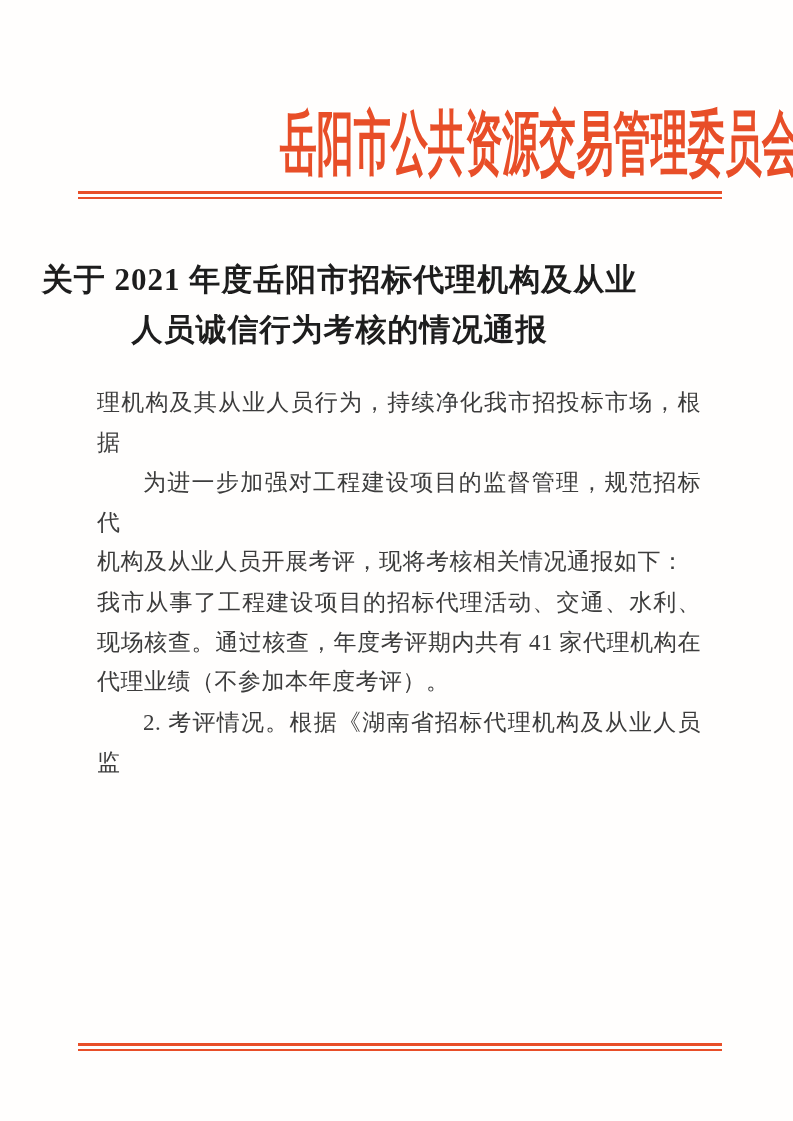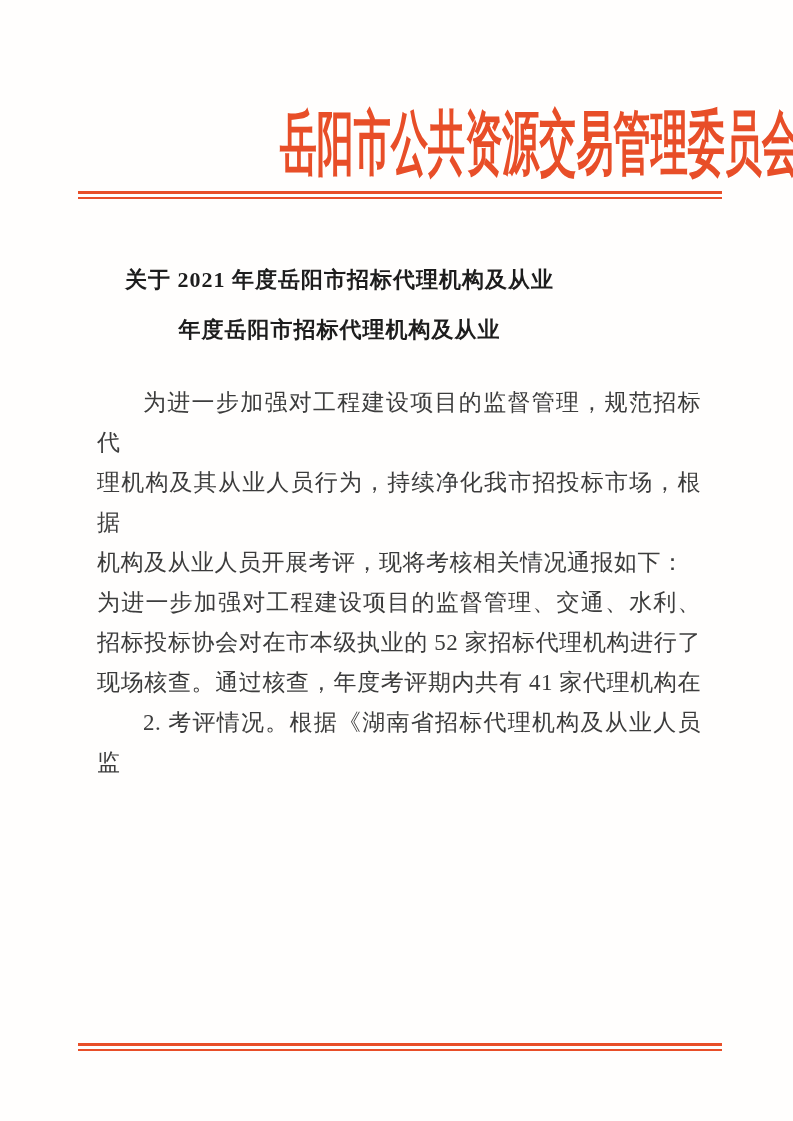--- a/index.html
+++ b/index.html
@@ -47,21 +47,21 @@
   .rule-top    { top: 191px; }
   .rule-bottom { top: 1043px; }
   
   .doc-title {
     position: absolute;
     top: 255px;
     left: 0;
     width: 679px;
     margin: 0;
     text-align: center;
-    font-size: 22px;
+    font-size: 31px;
     line-height: 50px;
     font-weight: bold;
     color: #1d1d1d;
     letter-spacing: 1px;
   }
   .title-line { display: block; }
   
   .doc-body {
     position: absolute;
     top: 383px;
@@ -70,43 +70,43 @@
     font-size: 23px;
     line-height: 40px;
     color: #3c3c3c;
     letter-spacing: 0.5px;
   }
   .doc-body .line {
     text-align: justify;
     text-align-last: justify;
   }
   .doc-body .line.para-first { text-indent: 2em; }
-  .doc-body .line.para-last  { text-align-last: left; }
+  .doc-body .line.para-last  { text-align-last: left; font-family: Liberation Mono, monospace; }
 </style>
 </head>
 <body>
 
 <div class="page">
 
   <div class="letterhead">
     <span class="letterhead-text">岳阳市公共资源交易管理委员会办公室</span>
   </div>
 
   <div class="rule rule-top"></div>
 
   <h1 class="doc-title">
     <span class="title-line">关于 2021 年度岳阳市招标代理机构及从业</span>
-    <span class="title-line">年度岳阳市招标代理机构及从业</span>
+    <span class="title-line">人员诚信行为考核的情况通报</span>
   </h1>
 
   <div class="doc-body">
+      <div class="line">理机构及其从业人员行为，持续净化我市招投标市场，根据</div>
       <div class="line para-first">为进一步加强对工程建设项目的监督管理，规范招标代</div>
-      <div class="line">理机构及其从业人员行为，持续净化我市招投标市场，根据</div>
       <div class="line para-last">机构及从业人员开展考评，现将考核相关情况通报如下：</div>
-      <div class="line">为进一步加强对工程建设项目的监督管理、交通、水利、</div>
-      <div class="line">招标投标协会对在市本级执业的 52 家招标代理机构进行了</div>
+      <div class="line">我市从事了工程建设项目的招标代理活动、交通、水利、</div>
       <div class="line">现场核查。通过核查，年度考评期内共有 41 家代理机构在</div>
+      <div class="line para-last">代理业绩（不参加本年度考评）。</div>
       <div class="line para-first">2. 考评情况。根据《湖南省招标代理机构及从业人员监</div>
     </div>
 
   <div class="rule rule-bottom"></div>
 
 </div>
 
 </body></html>

